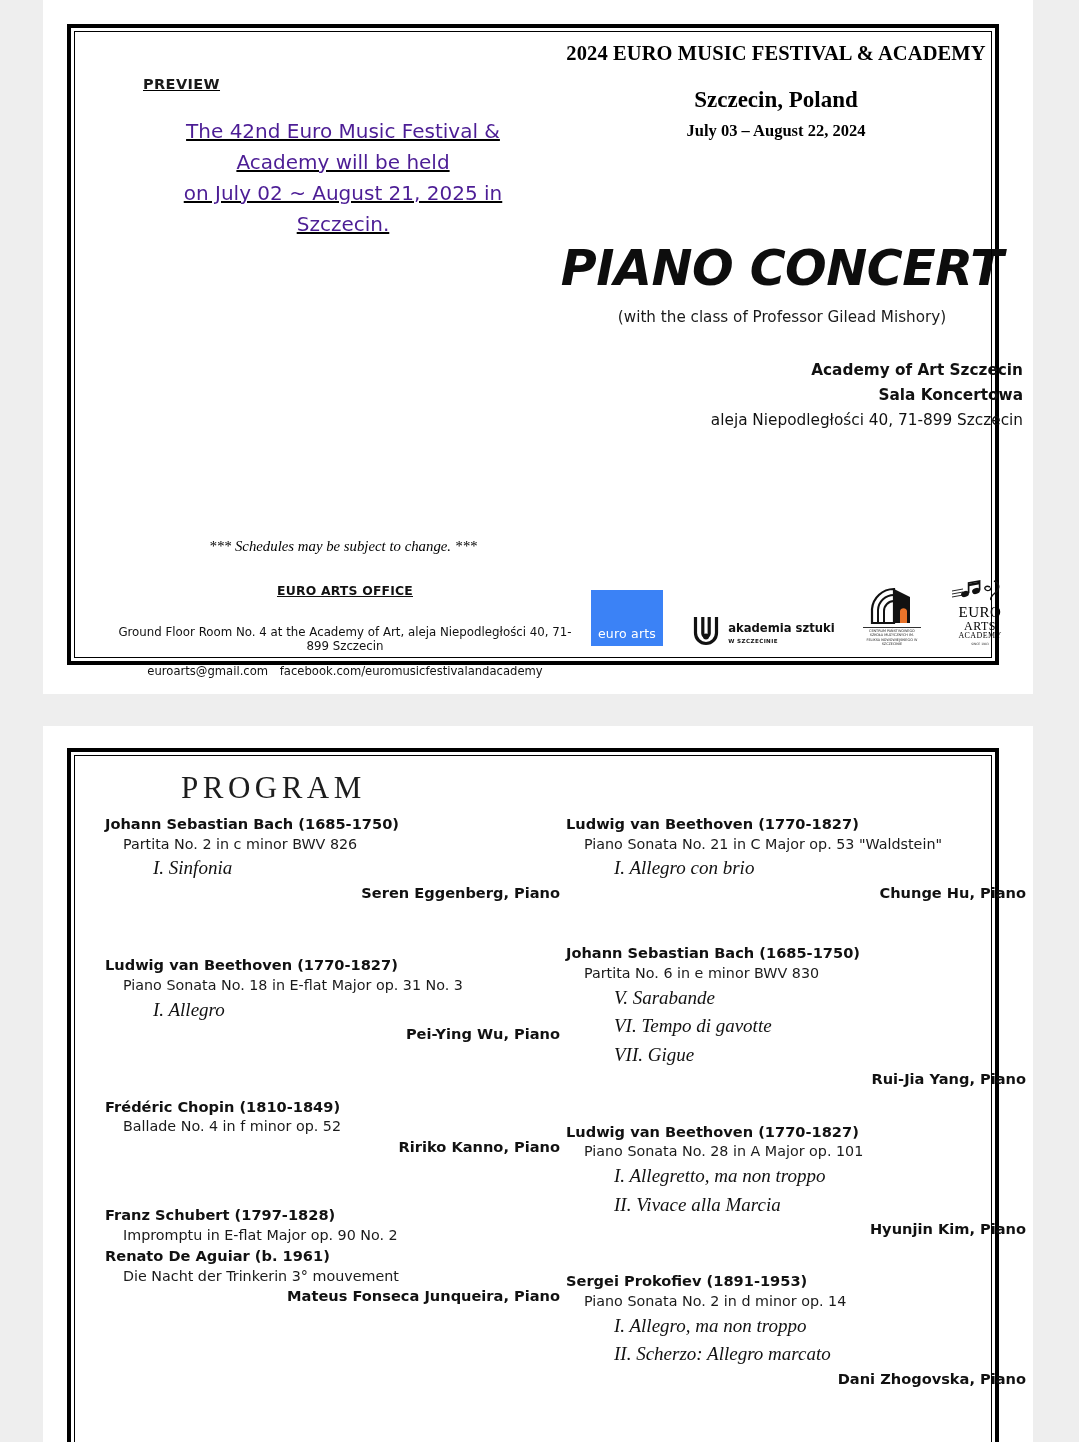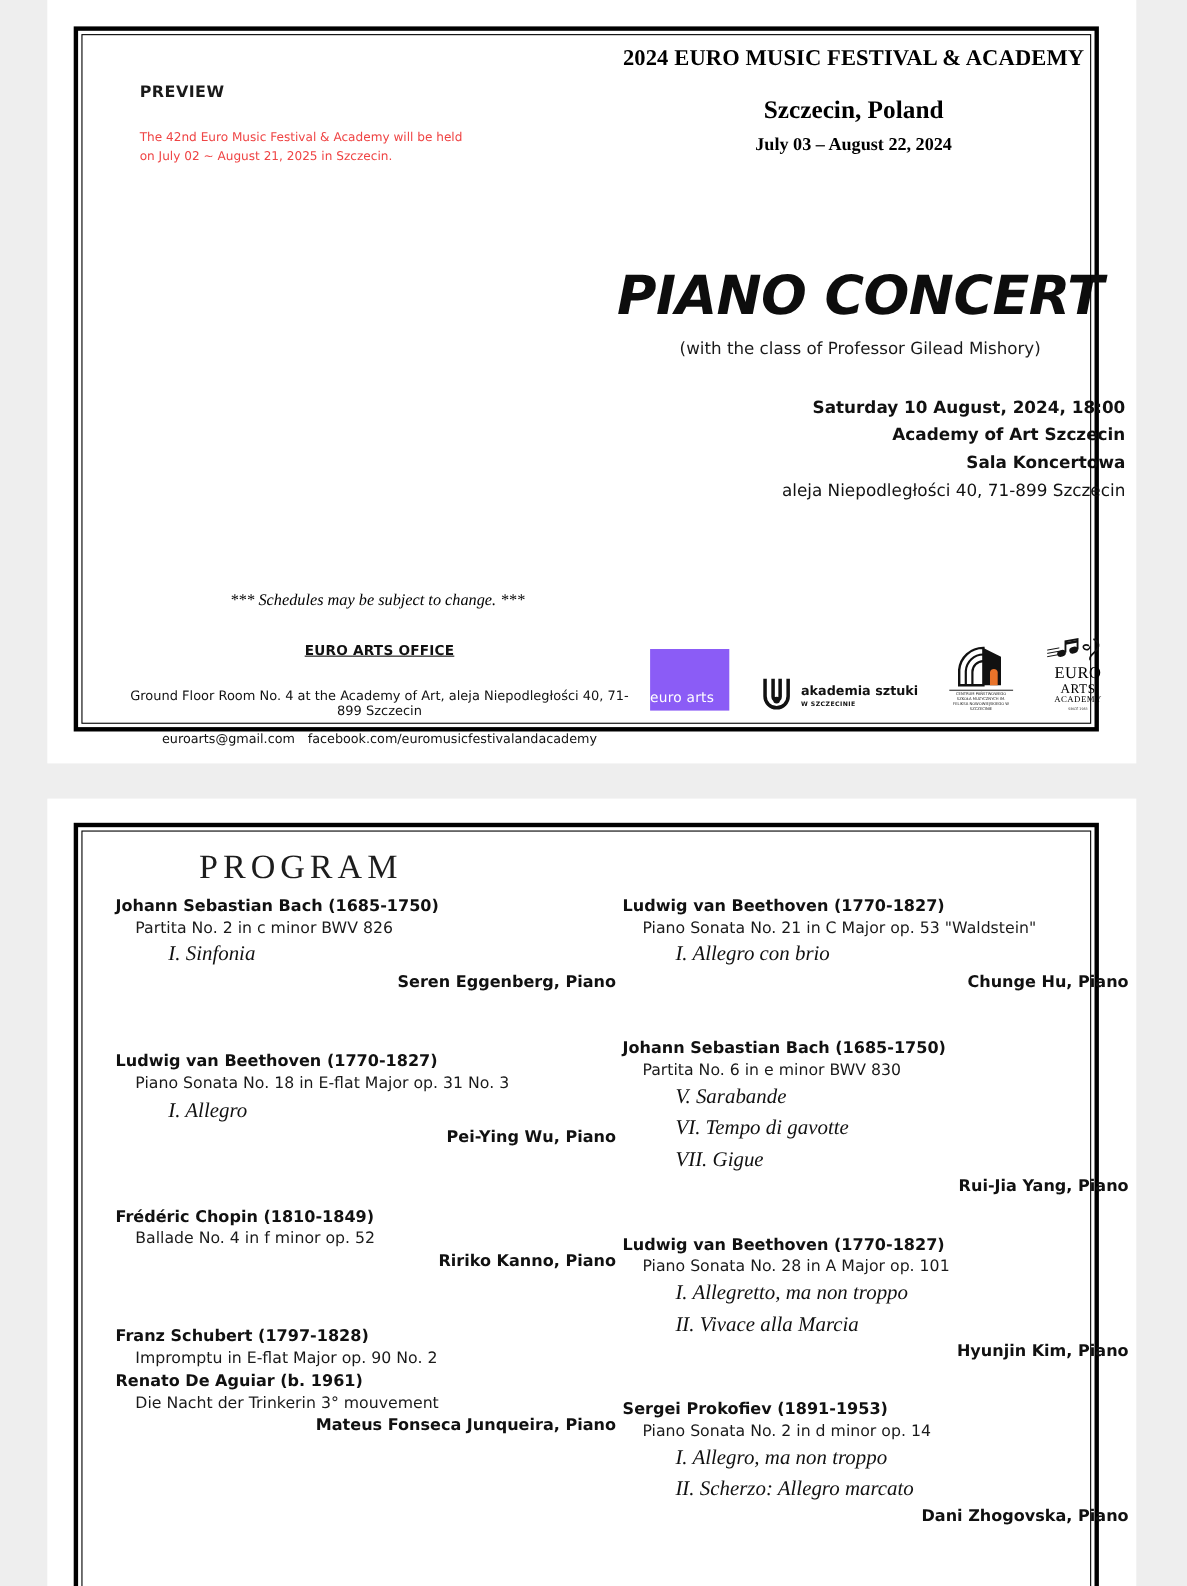--- a/index.html
+++ b/index.html
@@ -39,26 +39,26 @@
     pointer-events: none;
   }
   .frame--one { left: 24px; top: 24px; right: 34px; bottom: 29px; }
   .frame--two { left: 24px; top: 22px; right: 34px; bottom: 27px; }
 
   .frame-inner { position: absolute; inset: 0; padding: 0; }
 
   
   .p1-grid { position: absolute; inset: 0; }
 
-  .preview-block { position: absolute; left: 56px; top: 48px; width: 400px; }
+  .preview-block { position: absolute; left: 72px; top: 48px; width: 400px; text-decoration: underline; }
   .preview-title {
     font-size: 14.5px; font-weight: bold; color: #1a1a1a; letter-spacing: .4px;
   }
   .preview-body {
-    margin-top: 24px; font-size: 11px; color: #ef4444; line-height: 1.55;
+    margin-top: 24px; font-size: 20px; color: #4c1d95; line-height: 1.55; text-align: center;
   }
 
   .fest-head { position: absolute; left: 470px; top: 14px; width: 470px; text-align: center; }
   .fest-title {
     font-family: "Liberation Serif", "DejaVu Serif", serif;
     font-size: 20.5px; font-weight: bold; color: #000; letter-spacing: .1px;
   }
   .fest-city {
     font-family: "Liberation Serif", "DejaVu Serif", serif;
     font-size: 23px; font-weight: bold; color: #000; margin-top: 22px;
@@ -92,22 +92,22 @@
   .office-addr { margin-top: 27px; font-size: 11.8px; color: #111; }
   .office-links { margin-top: 11px; font-size: 11.6px; color: #111; }
   .office-links span { margin: 0 4px; }
 
   
   .logos {
     position: absolute; left: 520px; top: 548px; width: 420px; height: 70px;
     display: flex; align-items: flex-end; justify-content: space-between;
   }
   .logo-euroarts {
-    width: 72px; height: 56px; background: #8b5cf6; position: relative;
-    display: flex; align-items: flex-end; 
+    width: 72px; height: 56px; background: #3b82f6; position: relative;
+    display: flex; align-items: flex-end; justify-content: center;
   }
   .logo-euroarts span {
     color: #fff; font-size: 12.5px; letter-spacing: .2px; padding-bottom: 5px;
     font-family: "DejaVu Sans", sans-serif;
   }
 
   .logo-akademia { display: flex; align-items: center; gap: 7px; }
   .logo-akademia .mark { width: 30px; height: 32px; }
   .logo-akademia .txt-main {
     font-size: 11.6px; font-weight: bold; color: #111; line-height: 1.05;
@@ -186,21 +186,20 @@
           <div class="fest-city">Szczecin, Poland</div>
           <div class="fest-dates">July 03 – August 22, 2024</div>
         </div>
 
         <div class="concert-block">
           <div class="concert-title">PIANO CONCERT</div>
           <div class="concert-sub">(with the class of Professor Gilead Mishory)</div>
         </div>
 
         <div class="venue-block">
-          <div class="venue-line b">Saturday 10 August, 2024, 18:00</div>
           <div class="venue-line b">Academy of Art Szczecin</div>
           <div class="venue-line b">Sala Koncertowa</div>
           <div class="venue-line">aleja Niepodległości 40, 71-899 Szczecin</div>
         </div>
 
         <div class="notice">*** Schedules may be subject to change.  ***</div>
 
         <div class="office">
           <div class="office-title">EURO ARTS OFFICE</div>
           <div class="office-addr">Ground Floor Room No. 4 at the Academy of Art, aleja Niepodległości 40, 71-899 Szczecin</div>

